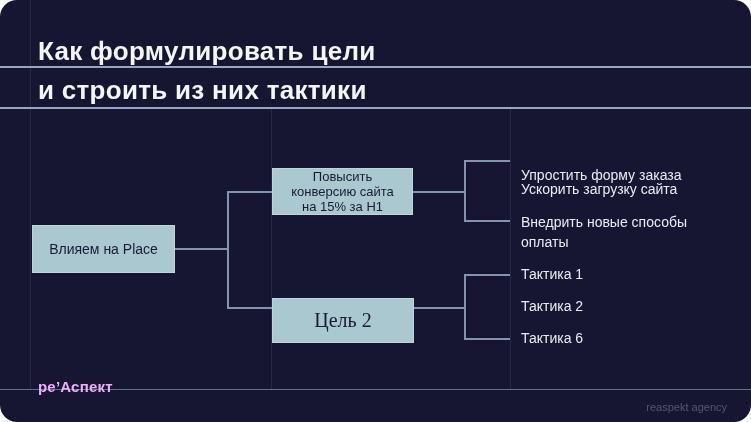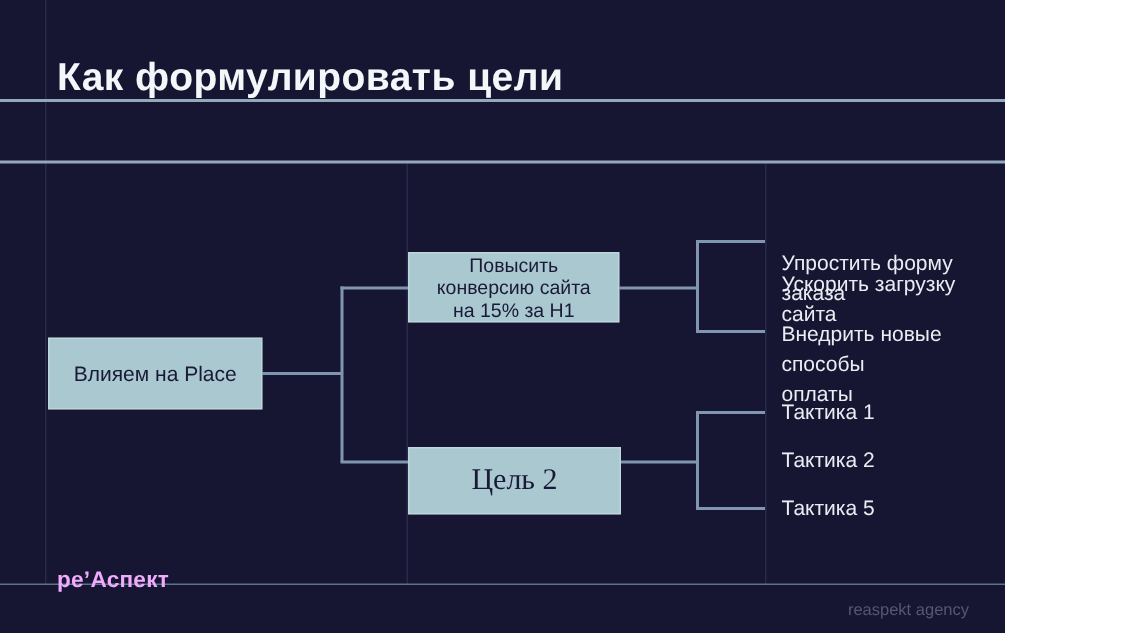--- a/index.html
+++ b/index.html
@@ -3,24 +3,25 @@
 <meta charset="utf-8">
 <style>
   * { margin: 0; padding: 0; box-sizing: border-box; }
   html, body { width: 751px; height: 422px; }
   body {
     font-family: "Liberation Sans", "DejaVu Sans", sans-serif;
     overflow: hidden;
   }
   .slide {
     position: relative;
-    width: 670px;
+    width: 751px;
     height: 422px;
     background: #171632;
     overflow: hidden;
+    border-radius: 17px;
   }
   
   .vline { position: absolute; width: 1px; background: #28284e; }
   .vline.v1 { left: 30px; top: 0; height: 390px; }
   .vline.v2 { left: 271px; top: 108px; height: 282px; }
   .vline.v3 { left: 510px; top: 108px; height: 282px; }
   
   .hrule { position: absolute; left: 0; right: 0; height: 2px; background: #93a8bd; }
   .hrule.r1 { top: 66px; }
   .hrule.r2 { top: 107px; }
@@ -91,20 +92,21 @@
 
   <div class="vline v1"></div>
   <div class="vline v2"></div>
   <div class="vline v3"></div>
 
   <div class="hrule r1"></div>
   <div class="hrule r2"></div>
   <div class="hrule r3"></div>
 
   <div class="title-line t1">Как формулировать цели</div>
+  <div class="title-line t2">и строить из них тактики</div>
 
   <div class="conn h" style="left:175px; top:248px; width:53px;"></div>
   <div class="conn v" style="left:227px; top:191px; height:117px;"></div>
   <div class="conn h" style="left:227px; top:191px; width:46px;"></div>
   <div class="conn h" style="left:227px; top:307px; width:46px;"></div>
 
   <div class="conn h" style="left:413px; top:191px; width:52px;"></div>
   <div class="conn v" style="left:464px; top:160px; height:62px;"></div>
   <div class="conn h" style="left:464px; top:160px; width:46px;"></div>
   <div class="conn h" style="left:464px; top:220px; width:46px;"></div>
@@ -120,18 +122,18 @@
 на 15% за H1</div>
   <div class="node goal2">Цель 2</div>
 
   <div class="leaf" style="top:150px;margin-top:29px;">Ускорить загрузку сайта</div>
   <div class="leaf" style="top:165px;">Упростить форму заказа</div>
   <div class="leaf" style="top:212px;">Внедрить новые способы
 оплаты</div>
 
   <div class="leaf" style="top:264px;">Тактика 1</div>
   <div class="leaf" style="top:296px;">Тактика 2</div>
-  <div class="leaf" style="top:328px;">Тактика 5</div>
+  <div class="leaf" style="top:328px;">Тактика 6</div>
 
   <div class="logo">реʼАспект</div>
   <div class="agency">reaspekt agency</div>
 
 </div>
 
 </body></html>

